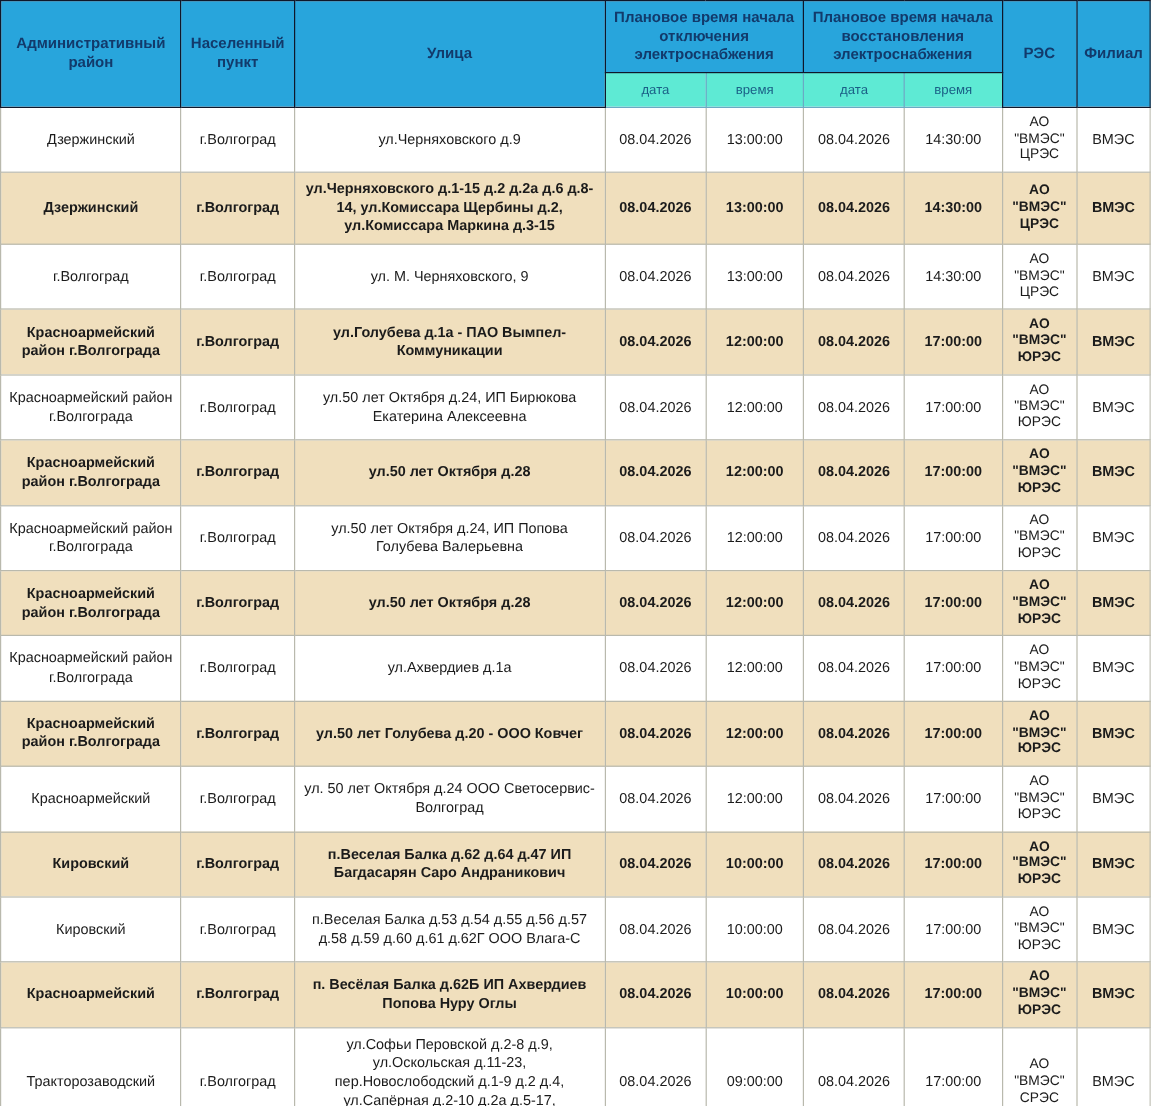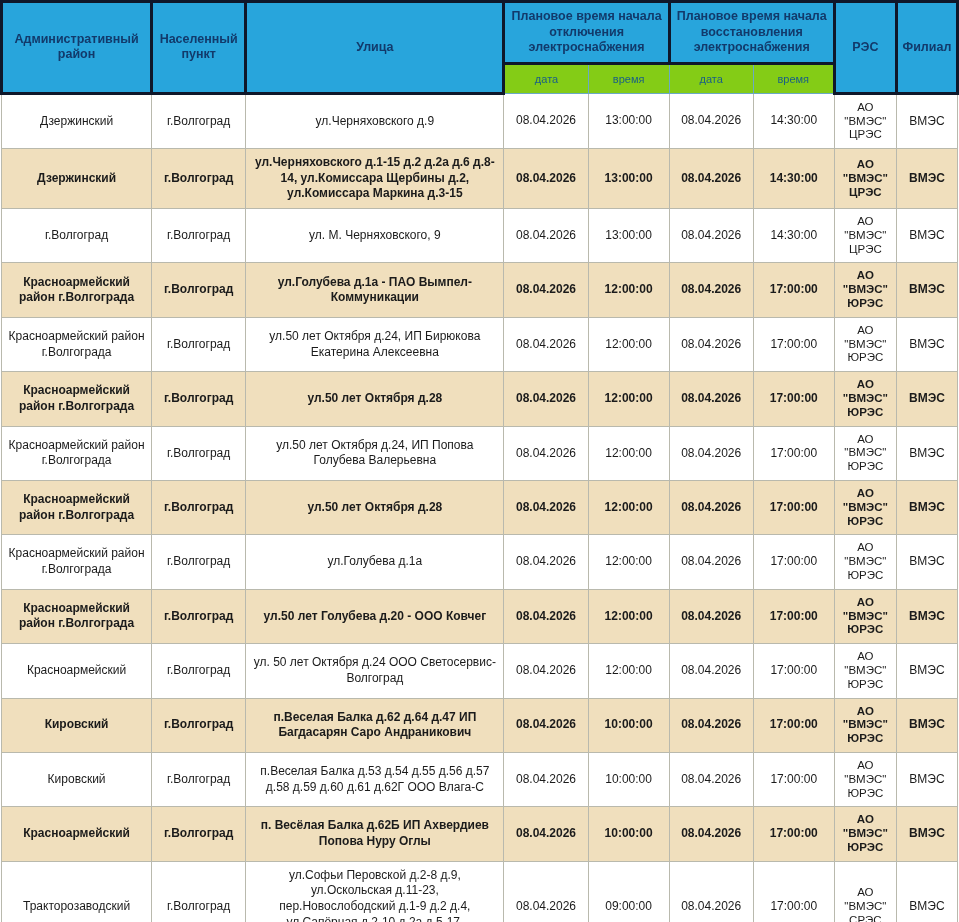--- a/index.html
+++ b/index.html
@@ -26,25 +26,25 @@
   table.outage-table col.c-res { width: 62px; }
   table.outage-table col.c-branch { width: 61px; }
 
   th.head-main {
     background: #28a5dc;
     color: #123a6b;
     font-size: 12.5px;
     font-weight: bold;
     text-align: center;
     padding: 6px 4px;
-    border: 3px solid #0f172a;
+    border: 1px solid #0f172a;
     line-height: 1.25;
   }
   th.head-sub {
-    background: #84cc16;
+    background: #5eead4;
     color: #1a5f86;
     font-size: 11px;
     font-weight: normal;
     text-align: center;
     padding: 4px 3px;
     border: 1px solid #6aa9c4;
     height: 20px;
   }
   td {
     border: 1px solid #b9b9ad;
@@ -197,21 +197,21 @@
         <td class="cell-off-date">08.04.2026</td>
         <td class="cell-off-time">12:00:00</td>
         <td class="cell-on-date">08.04.2026</td>
         <td class="cell-on-time">17:00:00</td>
         <td class="cell-res">АО "ВМЭС" ЮРЭС</td>
         <td class="cell-branch">ВМЭС</td>
       </tr>
       <tr class="row-odd">
         <td class="cell-district">Красноармейский район г.Волгограда</td>
         <td class="cell-settlement">г.Волгоград</td>
-        <td class="cell-street">ул.Голубева д.1а</td>
+        <td class="cell-street">ул.Ахвердиев д.1а</td>
         <td class="cell-off-date">08.04.2026</td>
         <td class="cell-off-time">12:00:00</td>
         <td class="cell-on-date">08.04.2026</td>
         <td class="cell-on-time">17:00:00</td>
         <td class="cell-res">АО "ВМЭС" ЮРЭС</td>
         <td class="cell-branch">ВМЭС</td>
       </tr>
       <tr class="row-even">
         <td class="cell-district">Красноармейский район г.Волгограда</td>
         <td class="cell-settlement">г.Волгоград</td>

